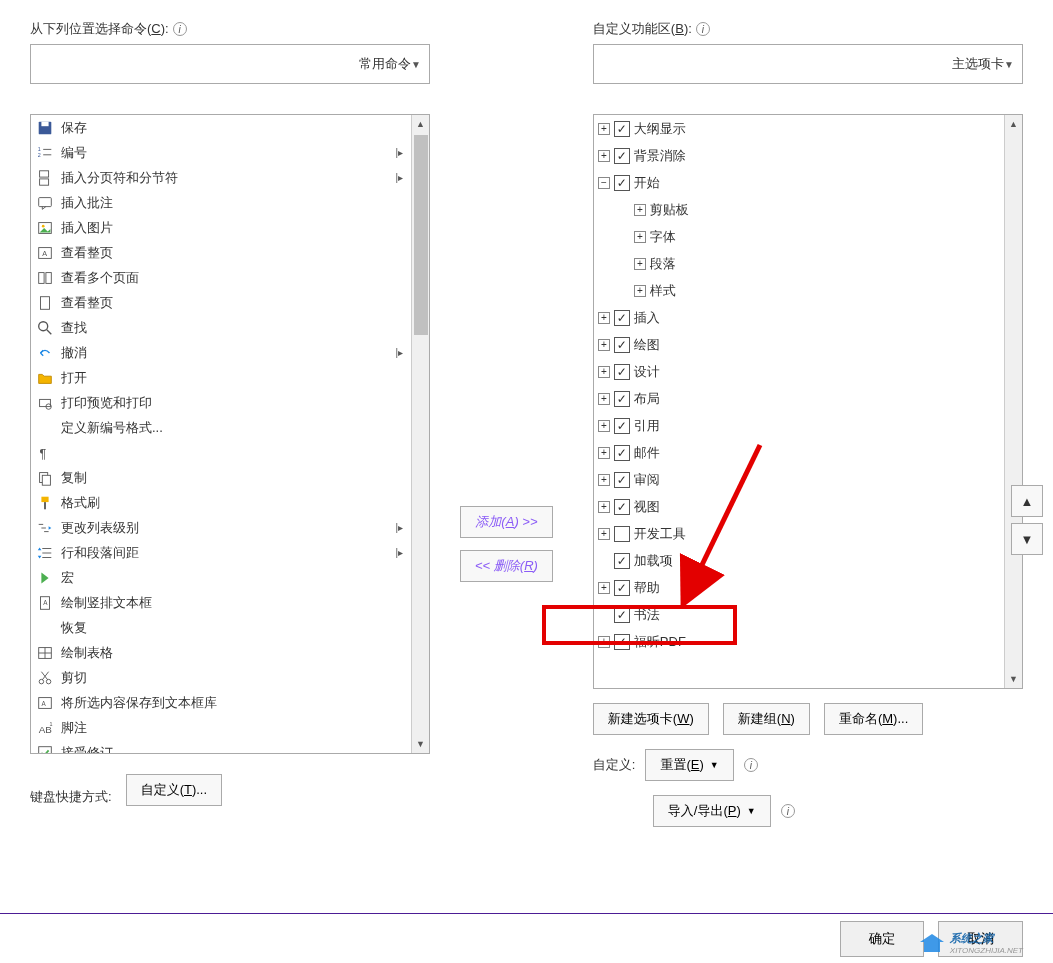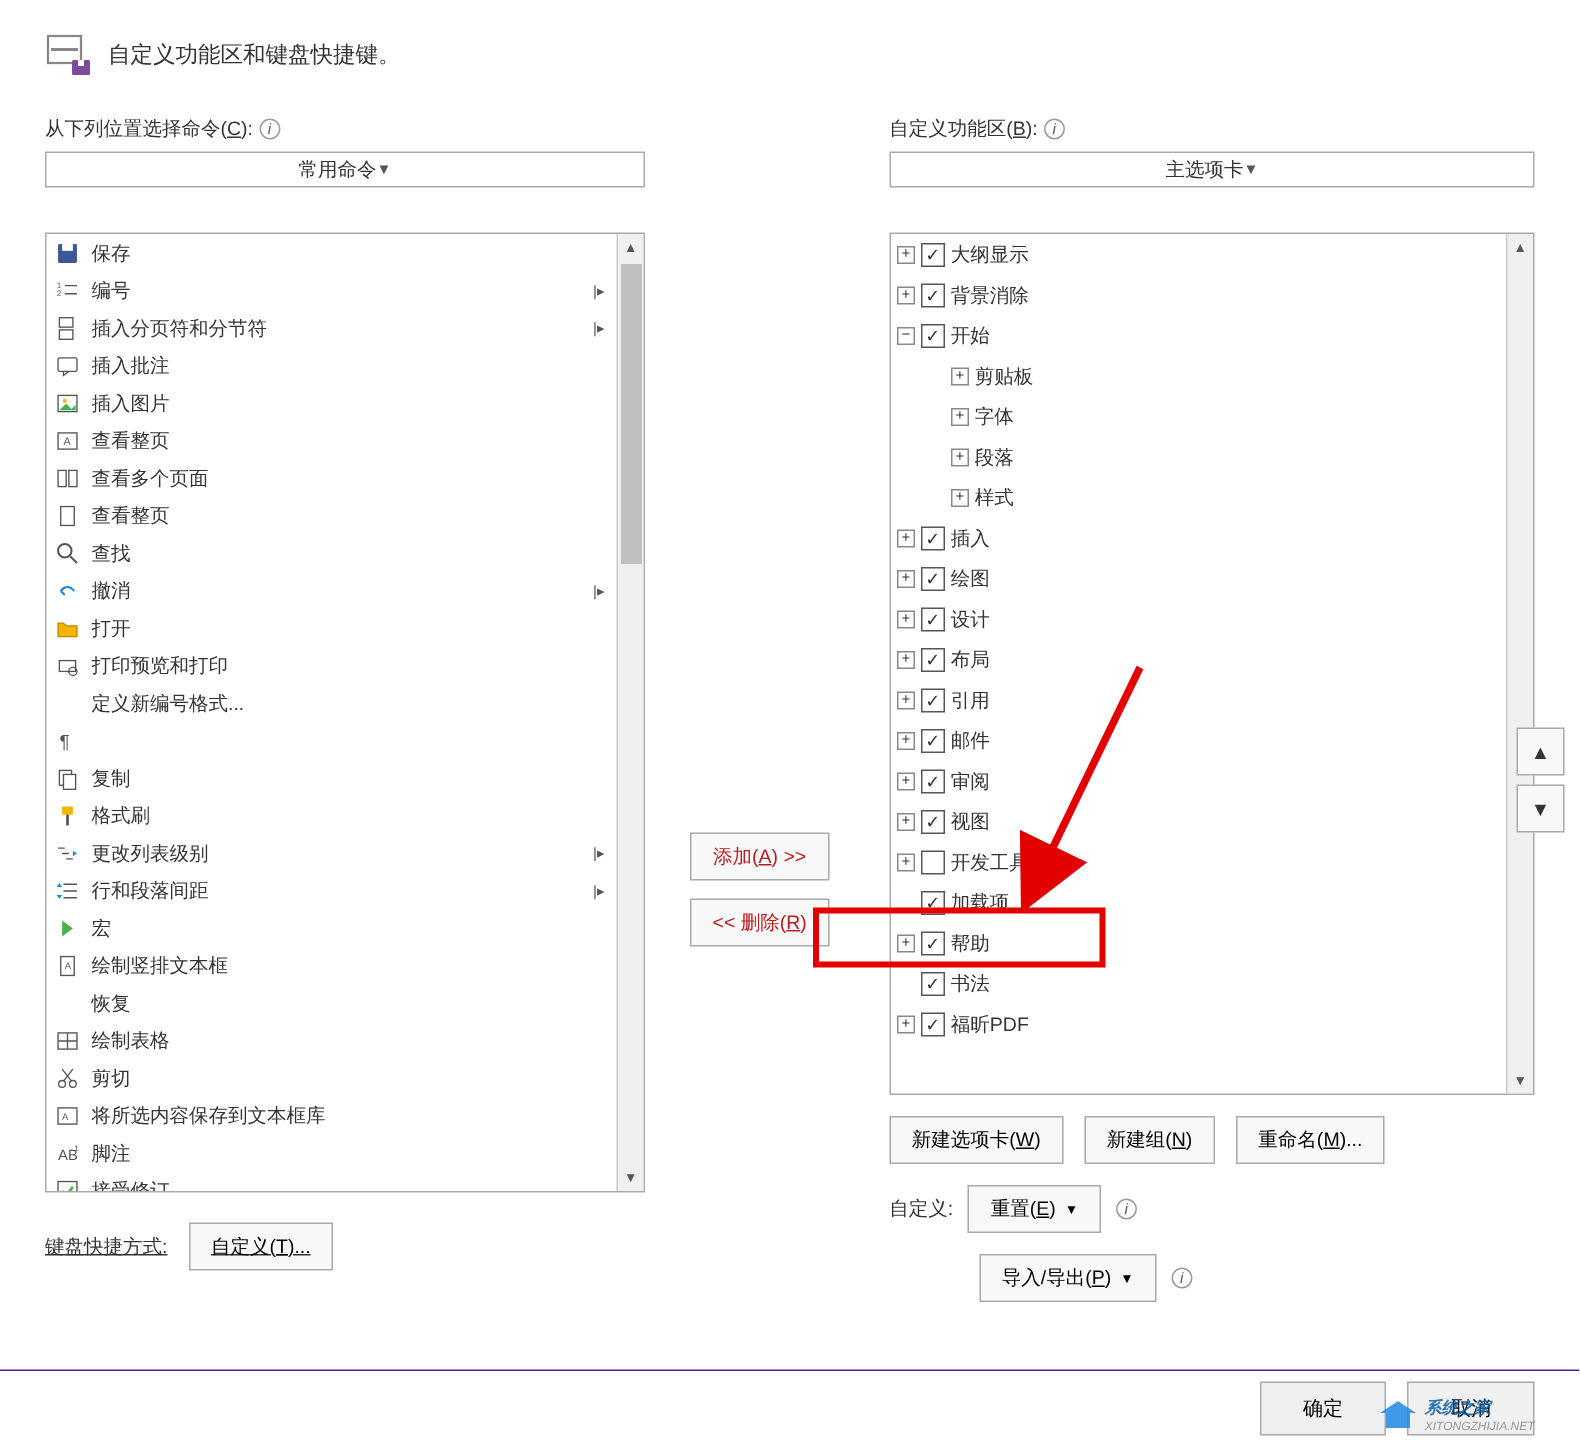--- a/index.html
+++ b/index.html
@@ -48,27 +48,27 @@
   width: 14px;
   height: 14px;
   border: 1px solid #999;
   border-radius: 50%;
   font-size: 10px;
   color: #555;
   font-style: italic;
 }
 .dropdown {
   width: 100%;
-  height: 24px;
+  height: 40px;
   border: 1px solid #aaa;
   padding: 0 8px;
   background: #fff;
   display: flex;
   align-items: center;
-  justify-content: center;
+  justify-content: flex-end;
   margin-bottom: 30px;
 }
 .dropdown-arrow {
   font-size: 10px;
   color: #555;
 }
 .listbox {
   border: 1px solid #aaa;
   height: 640px;
   display: flex;
@@ -131,21 +131,22 @@
 }
 .btn {
   border: 1px solid #aaa;
   background: #f8f8f8;
   padding: 6px 14px;
   font-size: 13px;
   cursor: pointer;
   text-align: center;
 }
 .btn-disabled {
-  color: #b91c1c;
+  color: #8b5cf6;
+  font-style: italic;
 }
 .tree-item {
   display: flex;
   align-items: center;
   height: 27px;
   padding-left: 4px;
 }
 .tree-indent-1 { padding-left: 40px; }
 .expand-box {
   width: 12px;
@@ -188,24 +189,23 @@
   gap: 10px;
   margin-top: 14px;
 }
 .btn-dropdown {
   display: inline-flex;
   align-items: center;
   gap: 6px;
 }
 .keyboard-row {
   display: flex;
-  align-items: center;
+  align-items: flex-end;
   gap: 14px;
   margin-top: 20px;
-  text-decoration: underline;
 }
 .side-buttons {
   position: absolute;
   right: 10px;
   top: 485px;
   display: flex;
   flex-direction: column;
   gap: 6px;
 }
 .side-btn {
@@ -255,31 +255,20 @@
   gap: 4px;
   opacity: 0.85;
   font-style: italic;
 }
 .u { text-decoration: underline; }
 </style>
 </head>
 <body>
 
 <div class="container">
-  <div class="header">
-    <div class="header-icon">
-      <svg width="32" height="32" viewBox="0 0 32 32">
-        <rect x="2" y="4" width="22" height="18" fill="none" stroke="#888" stroke-width="1.5"></rect>
-        <rect x="4" y="12" width="18" height="2" fill="#888"></rect>
-        <rect x="18" y="20" width="12" height="10" fill="#7b4b9d" rx="1"></rect>
-        <rect x="22" y="20" width="4" height="4" fill="#fff"></rect>
-      </svg>
-    </div>
-    <div class="header-title">自定义功能区和键盘快捷键。</div>
-  </div>
 
   <div class="columns">
 
     <div class="left-col">
       <div class="field-label">
         <span>从下列位置选择命令(<span class="u">C</span>):</span>
         <span class="info-icon">i</span>
       </div>
       <div class="dropdown">
         <span>常用命令</span>

